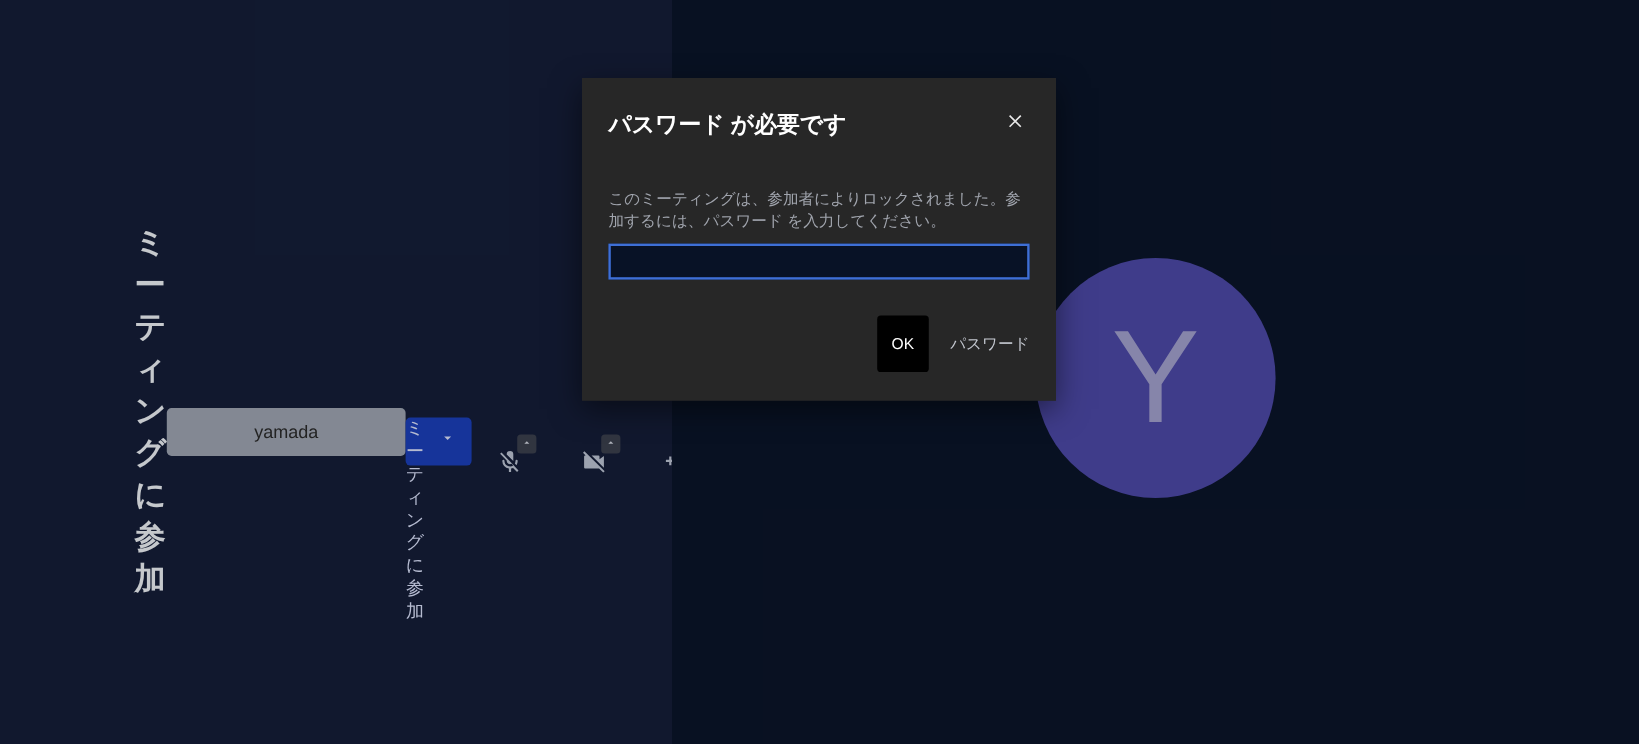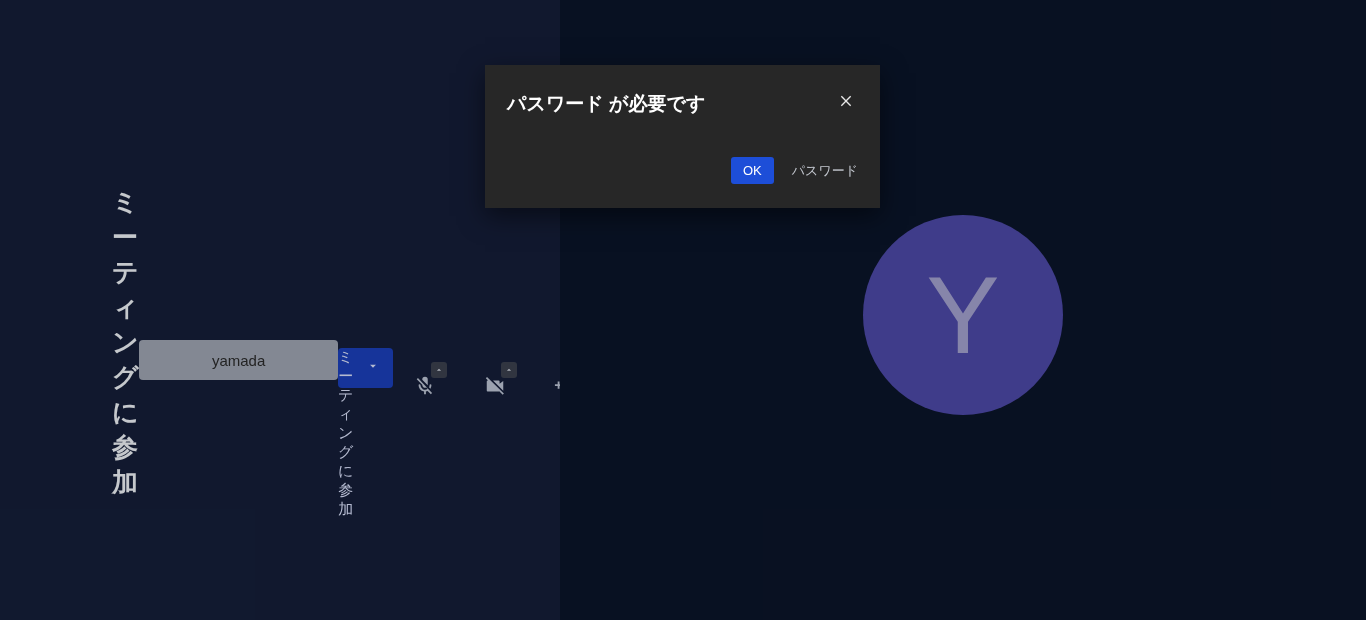--- a/index.html
+++ b/index.html
@@ -168,25 +168,25 @@
     font-size: 14px;
   }
   .dialog-footer {
     display: flex;
     justify-content: flex-end;
     align-items: center;
     gap: 18px;
     padding: 30px 22px 24px 0;
   }
   .btn-ok {
-    background: #1d4ed8;
+    background: #000000;
     border: none;
     color: #fff;
     font-size: 13px;
-    padding: 6px 12px;
+    padding: 16px 12px;
     border-radius: 3px;
     cursor: pointer;
     margin-left: 47px;
   }
   .btn-cancel {
     background: transparent;
     border: none;
     color: #c4c8d0;
     font-size: 13px;
     cursor: pointer;
@@ -283,17 +283,21 @@
   <div class="dialog-hdr">
     <div class="dialog-title">パスワード が必要です</div>
     <div class="dialog-close">
       <span>
         <svg viewBox="0 0 24 24">
             <path d="M5 5l14 14M19 5L5 19"></path>
           </svg>
       </span>
     </div>
   </div>
+  <div class="dialog-body">
+    <div class="dialog-msg">このミーティングは、参加者によりロックされました。参加するには、パスワード を入力してください。</div>
+    <input class="dialog-input" type="password" value="" style="">
+  </div>
   <div class="dialog-footer">
     <button class="btn-ok">OK</button>
     <button class="btn-cancel">パスワード</button>
   </div>
 </div>
 
 </body></html>

